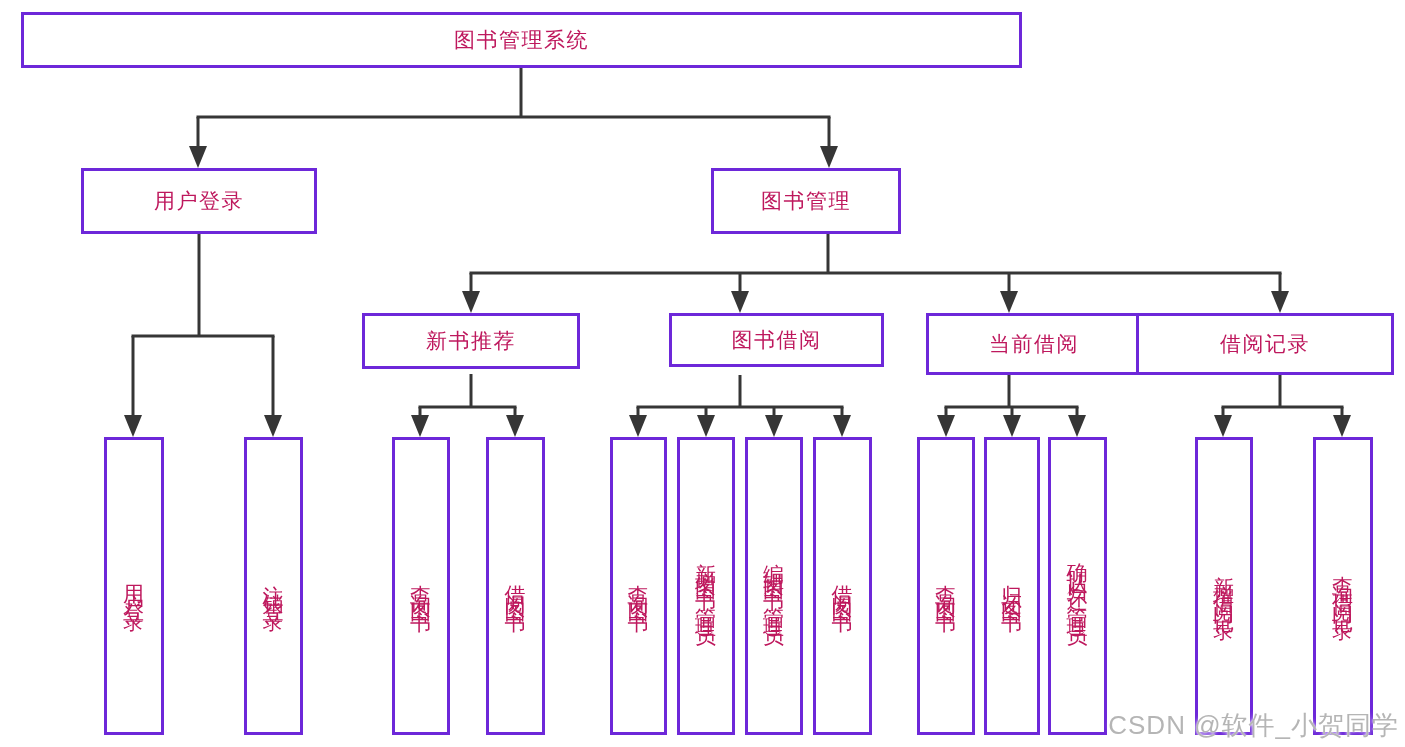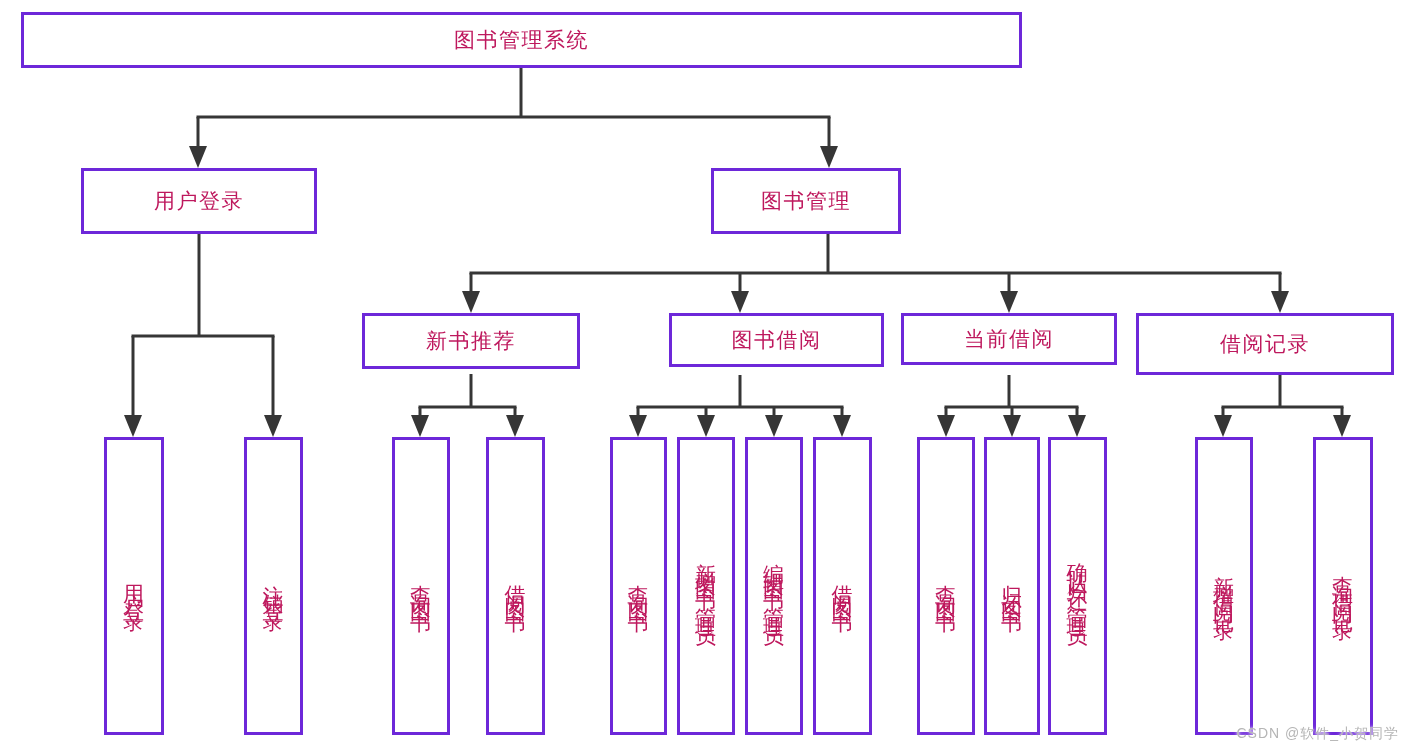--- a/index.html
+++ b/index.html
@@ -39,21 +39,21 @@
     text-orientation: mixed;
     letter-spacing: 9px;
     white-space: normal;
     line-height: 1.0;
     text-align: center;
   }
   #watermark {
     position: absolute;
     right: 6px;
     bottom: 4px;
-    font-size: 14px;
+    font-size: 26px;
     letter-spacing: 1px;
     color: #b5b5b5;
     text-shadow: 0 0 2px #ffffff, 0 0 4px #ffffff;
     z-index: 10;
     text-align: center;
   }
 </style>
 </head>
 <body>
 
@@ -133,21 +133,21 @@
     </g>
   </svg>
 
   <div class="node" style="left:21px; top:12px; width:1001px; height:56px;">图书管理系统</div>
 
   <div class="node" style="left:81px; top:168px; width:236px; height:66px;">用户登录</div>
   <div class="node" style="left:711px; top:168px; width:190px; height:66px;">图书管理</div>
 
   <div class="node" style="left:362px; top:313px; width:218px; height:56px;">新书推荐</div>
   <div class="node" style="left:633px; top:313px; width:215px; height:54px;margin-left:36px;">图书借阅</div>
-  <div class="node" style="left:901px; top:313px; width:216px; height:52px;">当前借阅</div>
+  <div class="node" style="left:926px; top:313px; width:216px; height:62px;">当前借阅</div>
   <div class="node" style="left:1136px; top:313px; width:258px; height:62px;">借阅记录</div>
 
   <div class="node leaf" style="left:104px; top:437px; width:60px; height:298px;">用户登录</div>
   <div class="node leaf" style="left:244px; top:437px; width:59px; height:298px;">注销登录</div>
 
   <div class="node leaf" style="left:392px; top:437px; width:58px; height:298px;">查询图书</div>
   <div class="node leaf" style="left:486px; top:437px; width:59px; height:298px;">借阅图书</div>
 
   <div class="node leaf" style="left:610px; top:437px; width:57px; height:298px;">查询图书</div>
   <div class="node leaf" style="left:677px; top:437px; width:58px; height:298px;">新增图书（管理员）</div>

